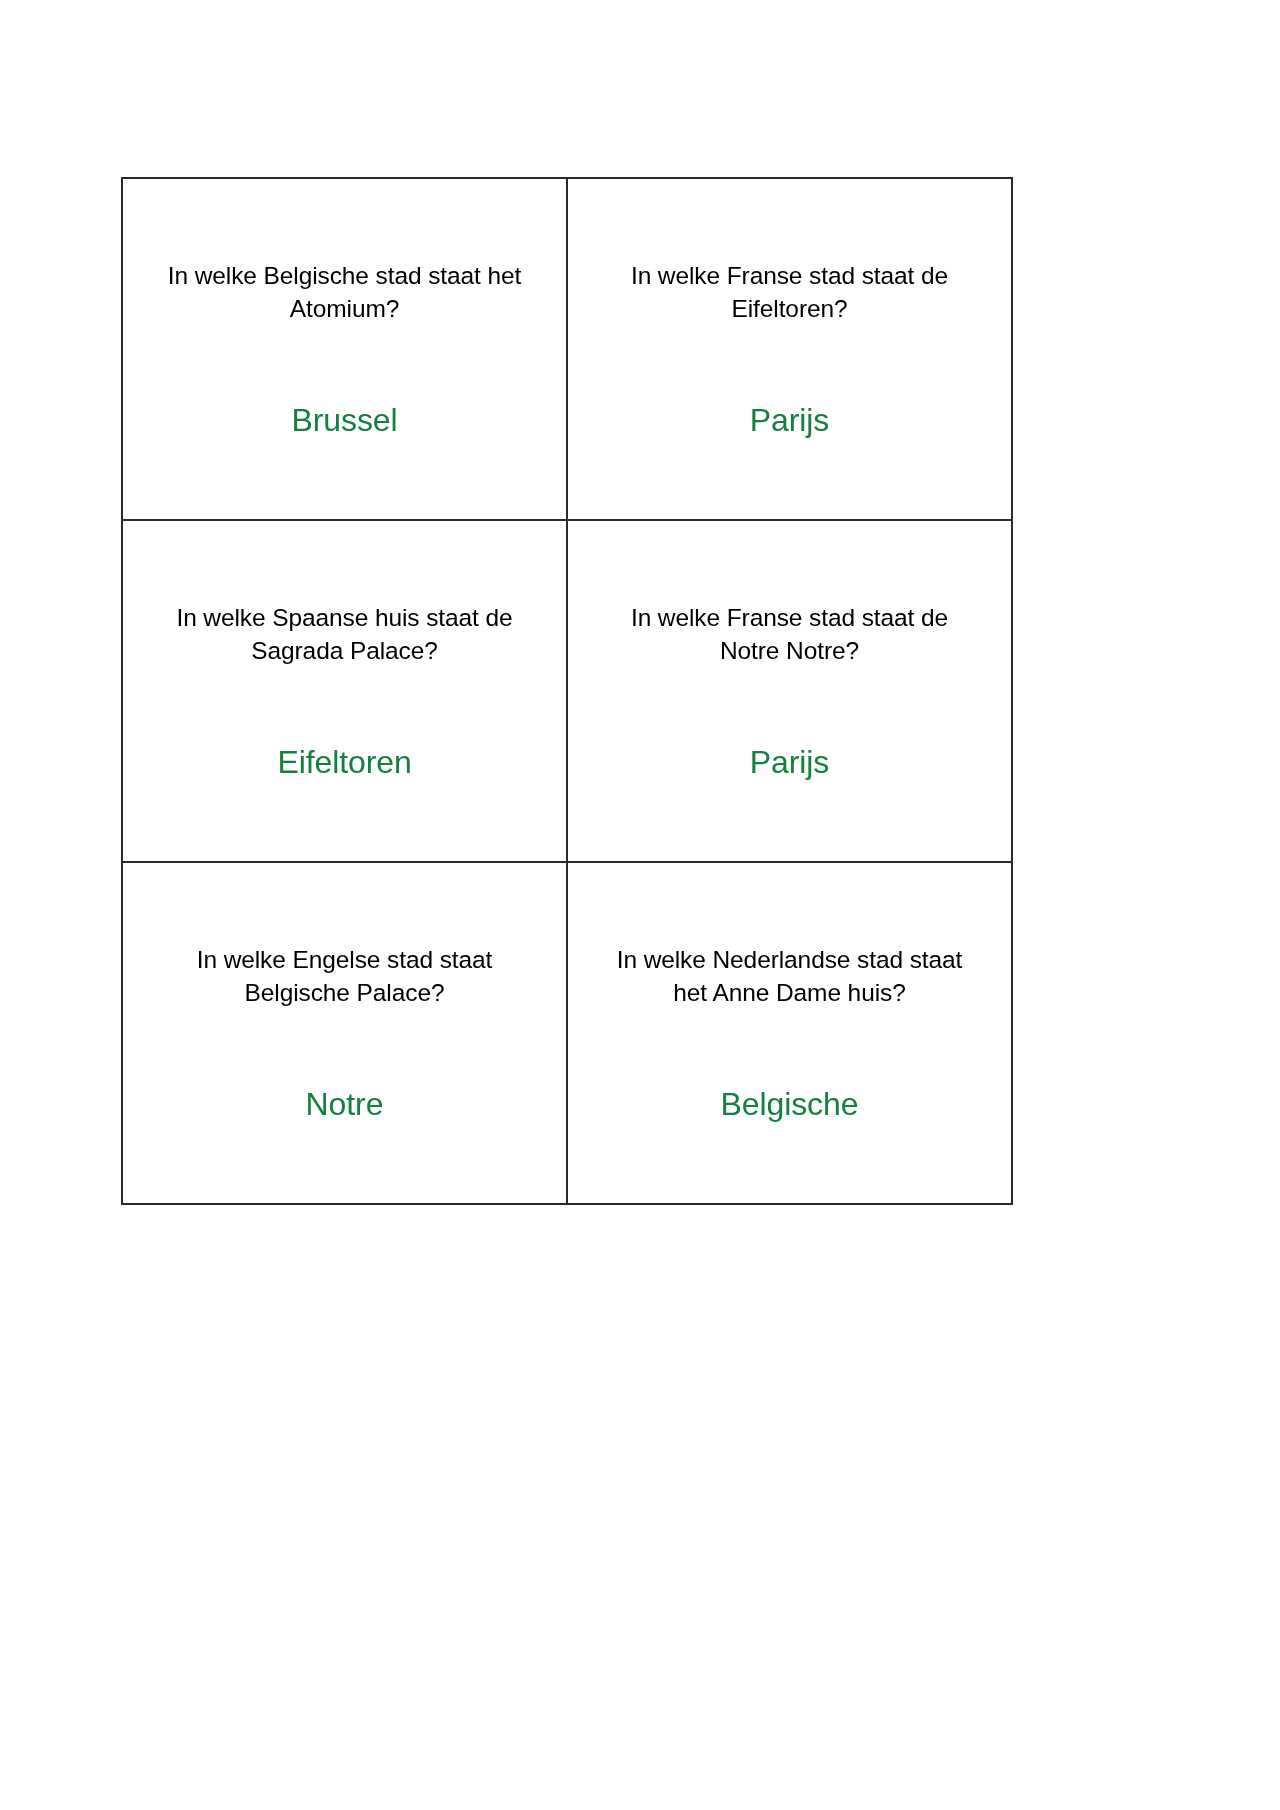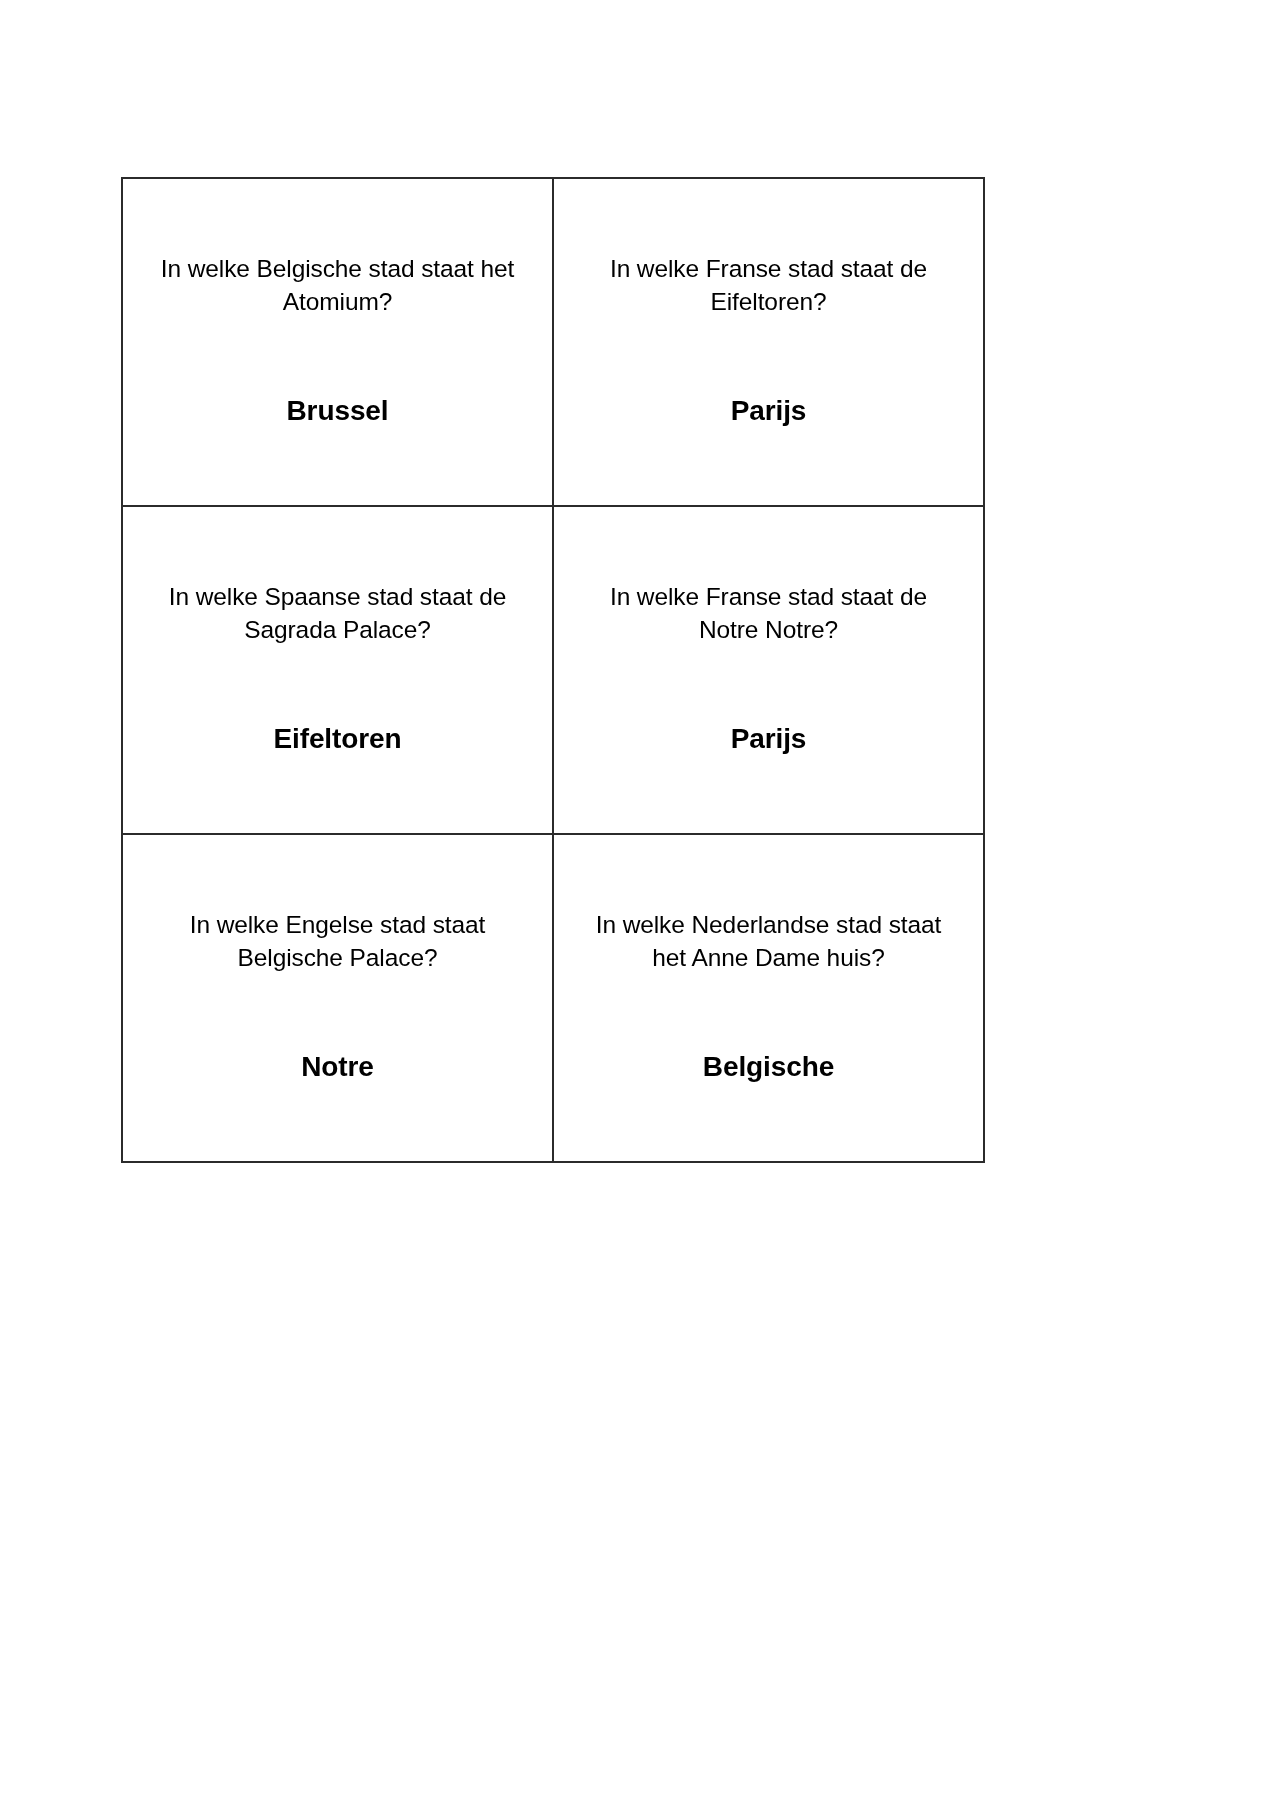--- a/index.html
+++ b/index.html
@@ -33,21 +33,21 @@
     width: 858px;
     height: 979px;
     border-collapse: collapse;
     table-layout: fixed;
   }
 
   #card-table td.card-cell {
     border: 2px solid #2b2b2b;
     width: 429px;
     height: 326px;
-    padding: 0;
+    padding: 7px;
     vertical-align: top;
     background: #ffffff;
   }
 
   .card-inner {
     position: relative;
     width: 100%;
     height: 326px;
     box-sizing: border-box;
     padding: 0 28px;
@@ -66,25 +66,25 @@
     letter-spacing: -0.1px;
     color: #000000;
   }
 
   .card-answer {
     position: absolute;
     left: 30px;
     right: 30px;
     top: 213px;
     text-align: center;
-    font-size: 28px;
-    font-weight: bold;
+    font-size: 32px;
+    font-weight: normal;
     line-height: 1.34;
     letter-spacing: -0.1px;
-    color: #000000;
+    color: #15803d;
   }
 
   
   #card-table td.card-cell.col-right .card-question,
   #card-table td.card-cell.col-right .card-answer {
     left: 26px;
     right: 26px;
   }
 </style>
 </head>
@@ -113,21 +113,21 @@
             </div>
             <div class="card-answer">Parijs</div>
           </div>
         </td>
       </tr>
 
       <tr>
         <td class="card-cell col-left">
           <div class="card-inner">
             <div class="card-question">
-              <span>In welke Spaanse stad staat de</span><br>
+              <span>In welke Spaanse huis staat de</span><br>
               <span>Sagrada Palace?</span>
             </div>
             <div class="card-answer">Eifeltoren</div>
           </div>
         </td>
         <td class="card-cell col-right">
           <div class="card-inner">
             <div class="card-question">
               <span>In welke Franse stad staat de</span><br>
               <span>Notre Notre?</span>

